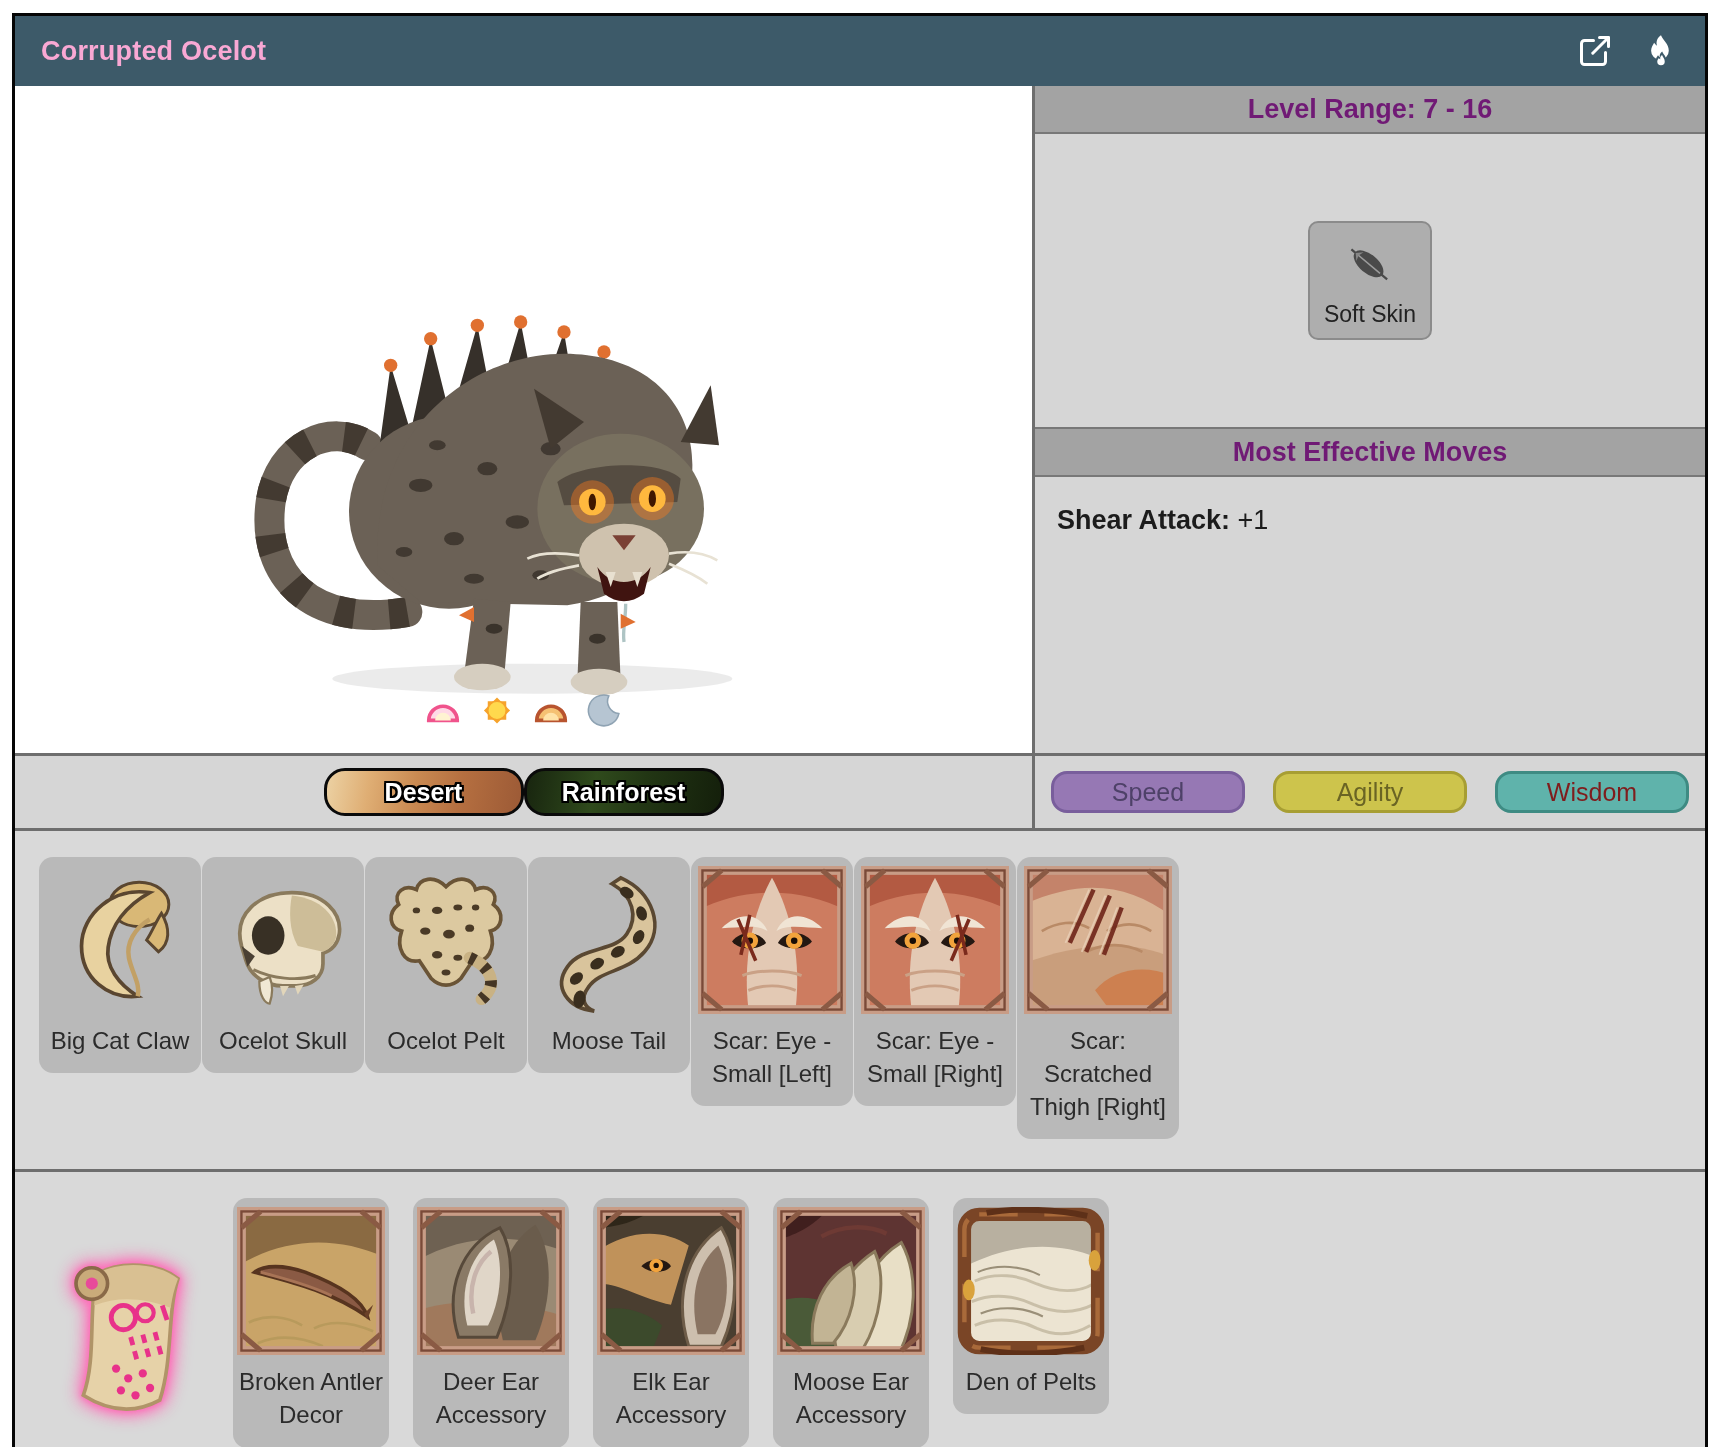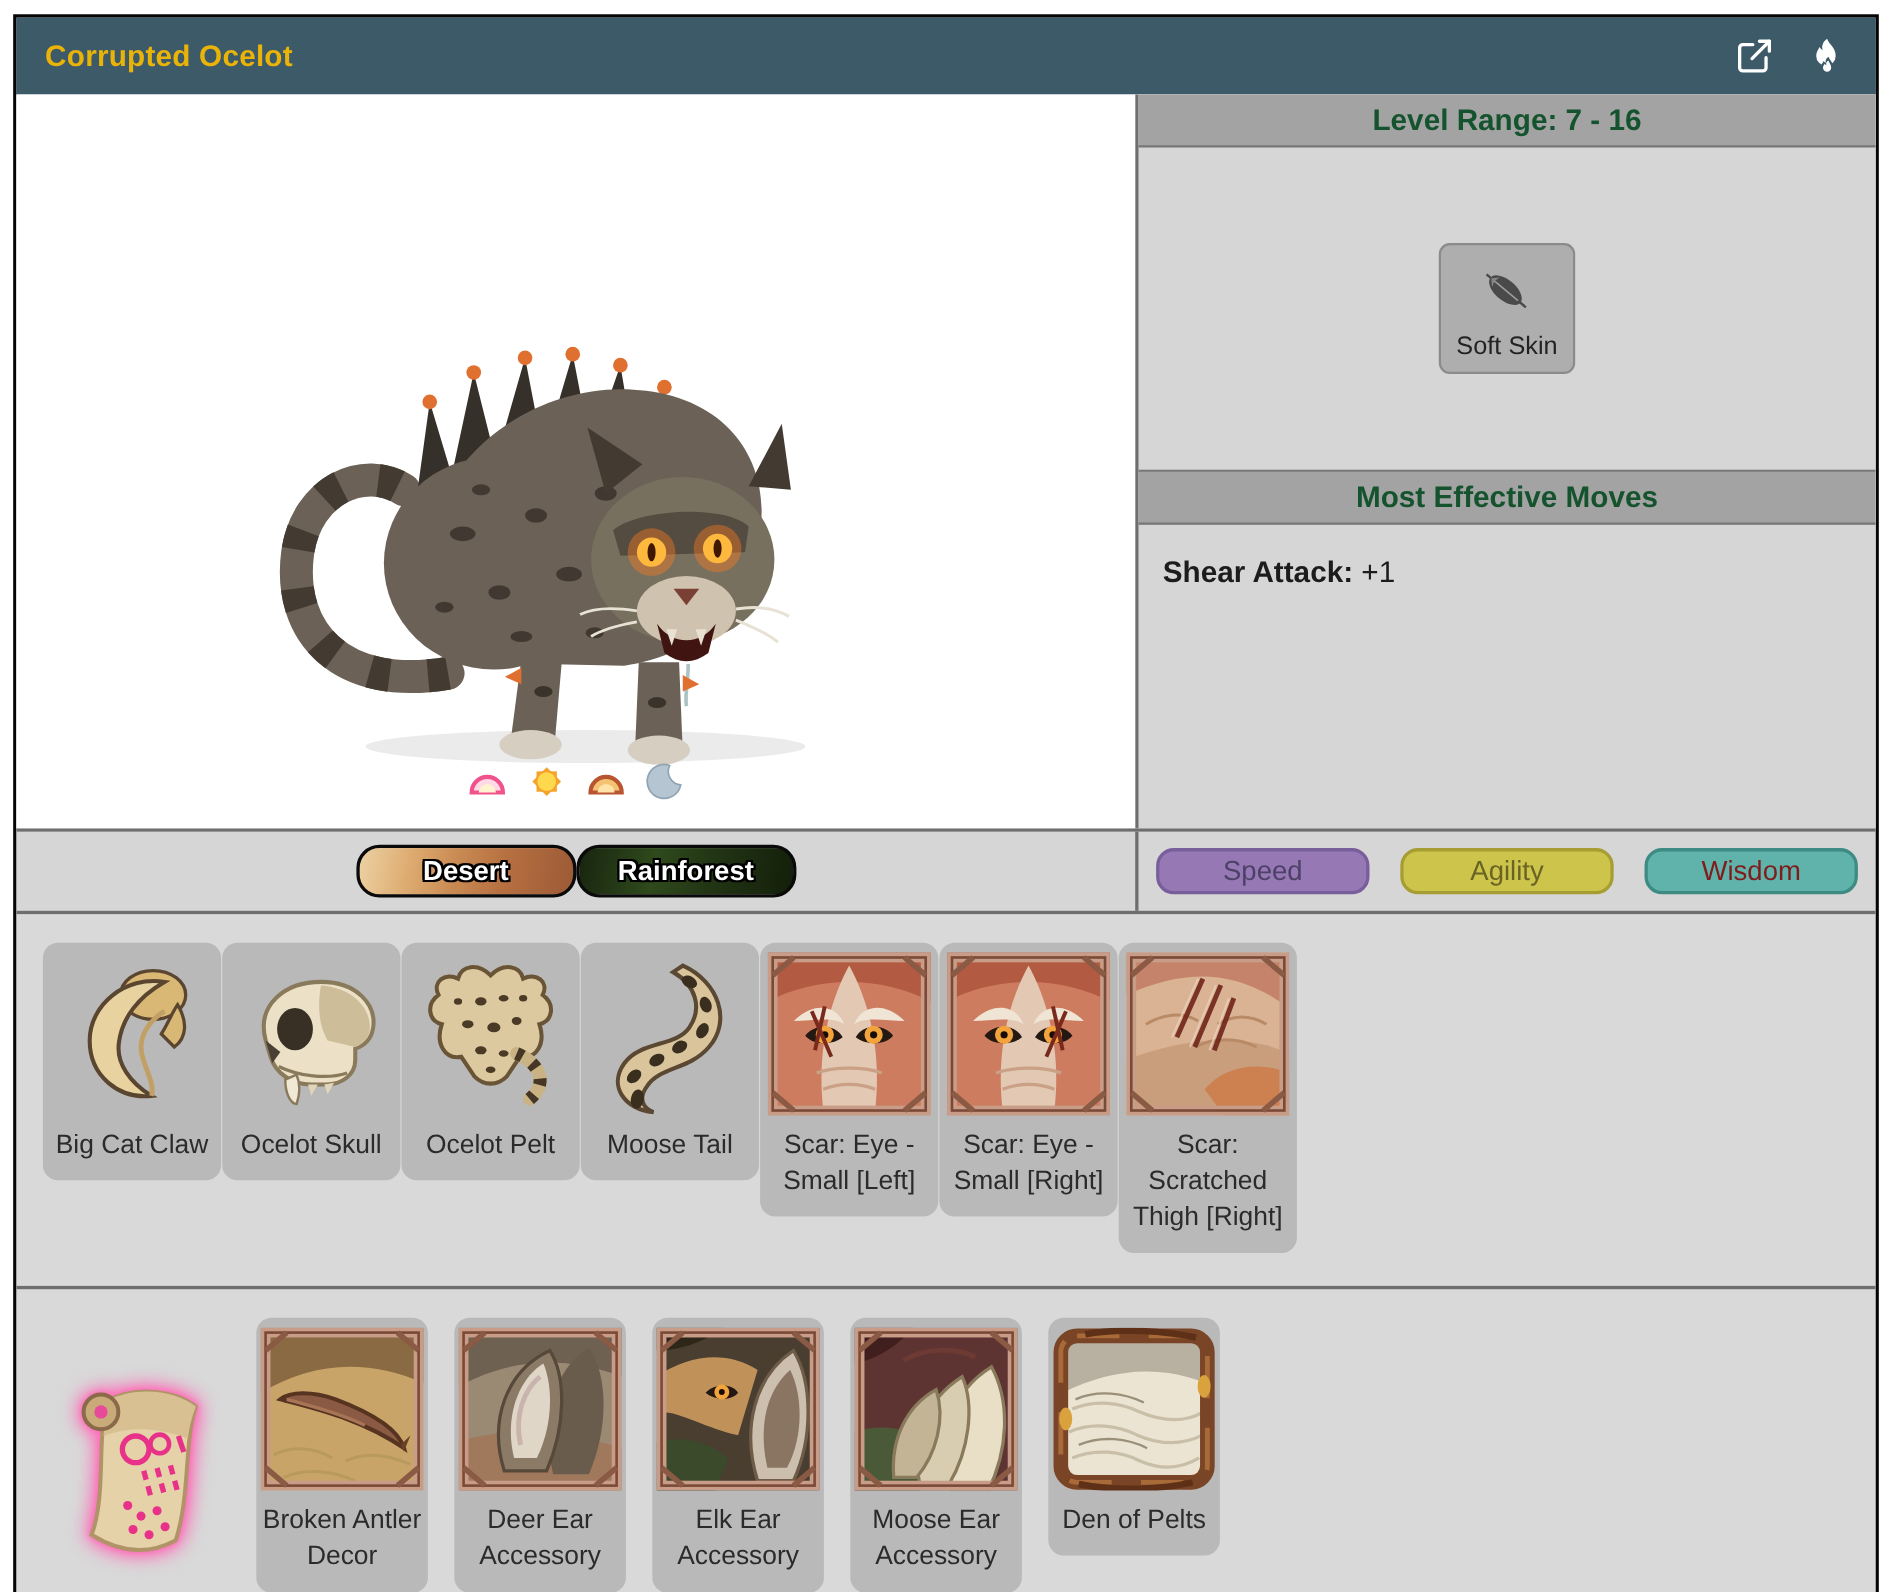--- a/index.html
+++ b/index.html
@@ -1,31 +1,31 @@
 <!DOCTYPE html>
 <html><head>
 <meta charset="utf-8">
 <style>
   html,body{margin:0;padding:0;background:#fff;font-family:"Liberation Sans",sans-serif;color:#1c1c1c;}
   .window{width:1690px;margin:13px auto;border:3px solid #050505;background:#d6d6d6;}
   
   .titlebar{height:70px;background:#3d5a69;display:flex;align-items:center;justify-content:space-between;padding:0 26px;box-sizing:border-box;}
-  .titlebar h1{margin:0;font-size:27px;font-weight:bold;color:#eab308;letter-spacing:.2px;}
+  .titlebar h1{margin:0;font-size:27px;font-weight:bold;color:#f9a8d4;letter-spacing:.2px;}
   .hdr-icons{display:flex;gap:30px;align-items:center;}
   .hdr-icons .icn{width:36px;height:36px;display:inline-flex;cursor:pointer;}
   .hdr-icons svg{width:100%;height:100%;}
   
   .main-row{display:flex;height:667px;background:#fff;}
   .creature-panel{width:1017px;position:relative;background:#fff;overflow:hidden;}
   .creature-art{display:block;margin:96px auto 0;}
   .times{position:absolute;left:50%;transform:translateX(-50%);bottom:24px;display:flex;gap:17px;align-items:flex-end;}
   .times .t-icn{width:37px;height:37px;display:inline-flex;align-items:flex-end;}
   .times svg{width:100%;height:100%;}
   .info-panel{flex:1;border-left:3px solid #6e6e6e;background:#d6d6d6;display:flex;flex-direction:column;}
-  .g-bar{height:46px;background:#a3a3a3;border-bottom:2px solid #787878;display:flex;align-items:center;justify-content:center;font-size:27px;font-weight:bold;color:#14532d;flex:0 0 auto;}
+  .g-bar{height:46px;background:#a3a3a3;border-bottom:2px solid #787878;display:flex;align-items:center;justify-content:center;font-size:27px;font-weight:bold;color:#701a75;flex:0 0 auto;}
   .weakness-sec{height:293px;display:flex;align-items:center;justify-content:center;border-bottom:2px solid #787878;}
   .weakness-card{width:108px;padding:14px 6px 10px;background:#aeaeae;border:2px solid #8b8b8b;border-radius:10px;display:flex;flex-direction:column;align-items:center;gap:8px;cursor:pointer;}
   .weakness-card svg{width:56px;height:56px;}
   .weakness-card .wlabel{font-size:23px;color:#222;}
   .moves-body{flex:1;padding:28px 22px;font-size:27px;}
   .moves-body .mv-name{font-weight:bold;}
   
   .meta-row{display:flex;height:72px;border-top:3px solid #6e6e6e;background:#d6d6d6;}
   .meta-left{width:1017px;display:flex;align-items:center;justify-content:center;}
   .meta-right{flex:1;border-left:3px solid #6e6e6e;display:flex;align-items:center;justify-content:center;gap:28px;}

